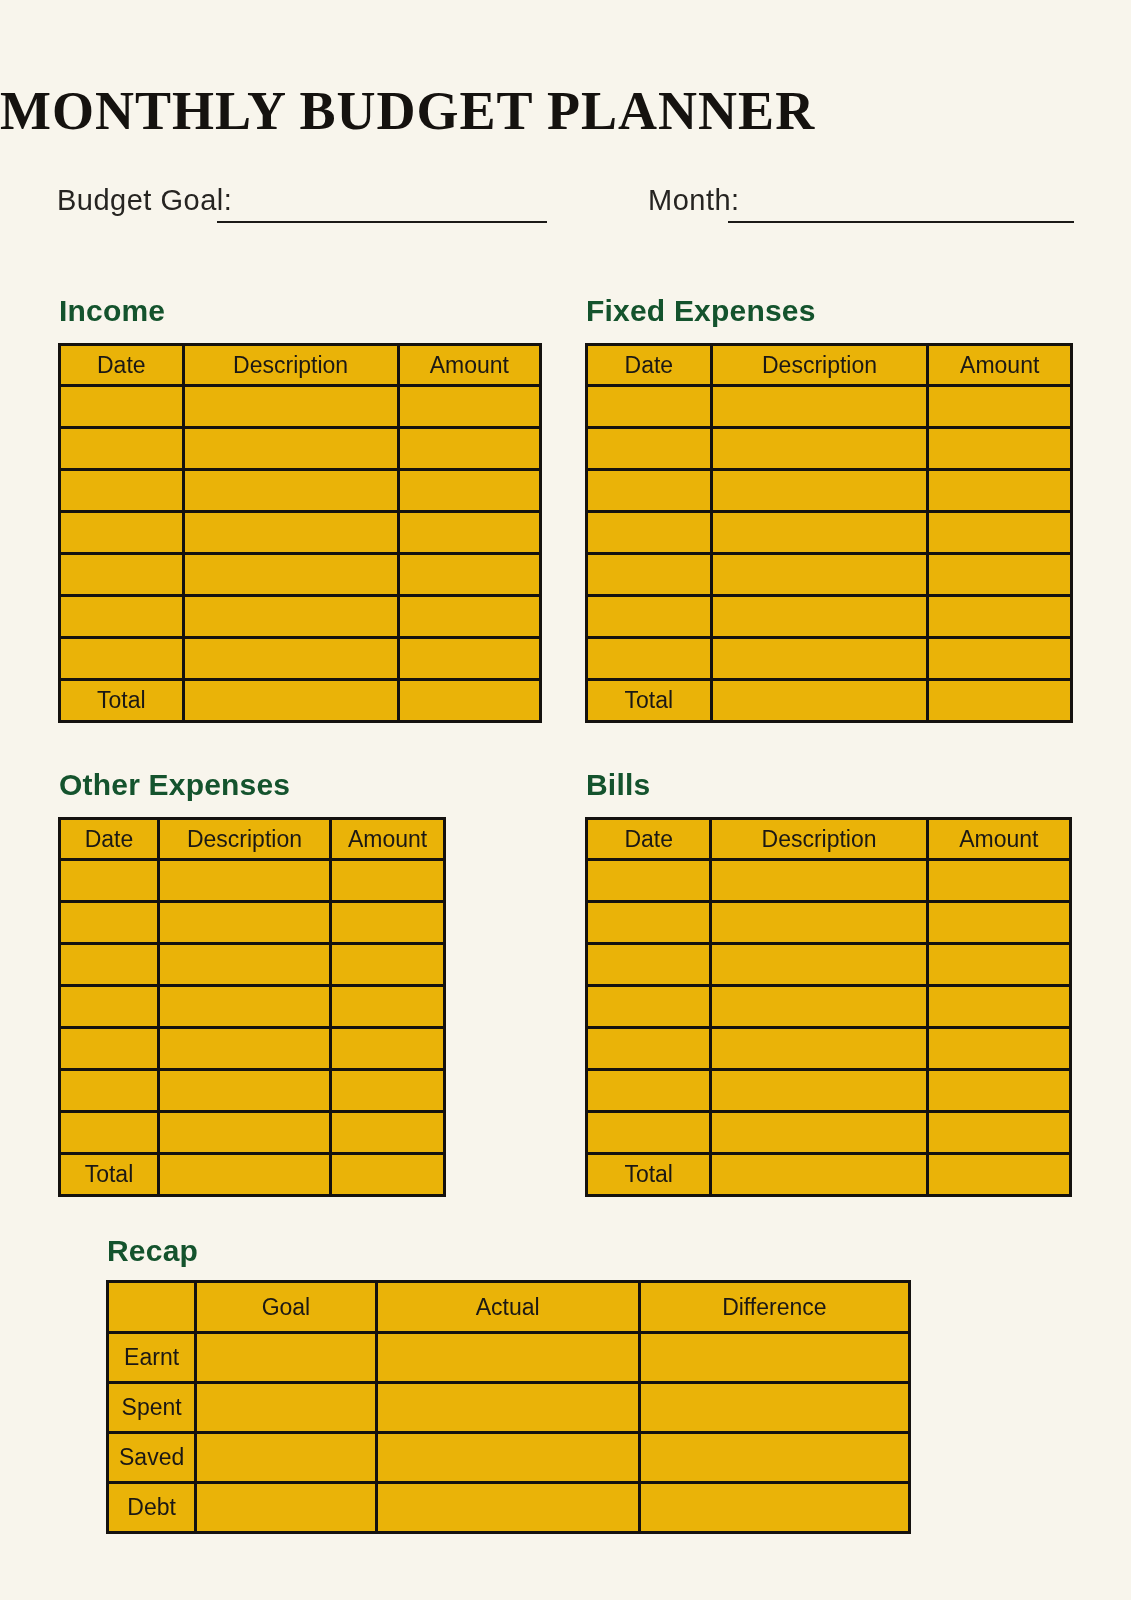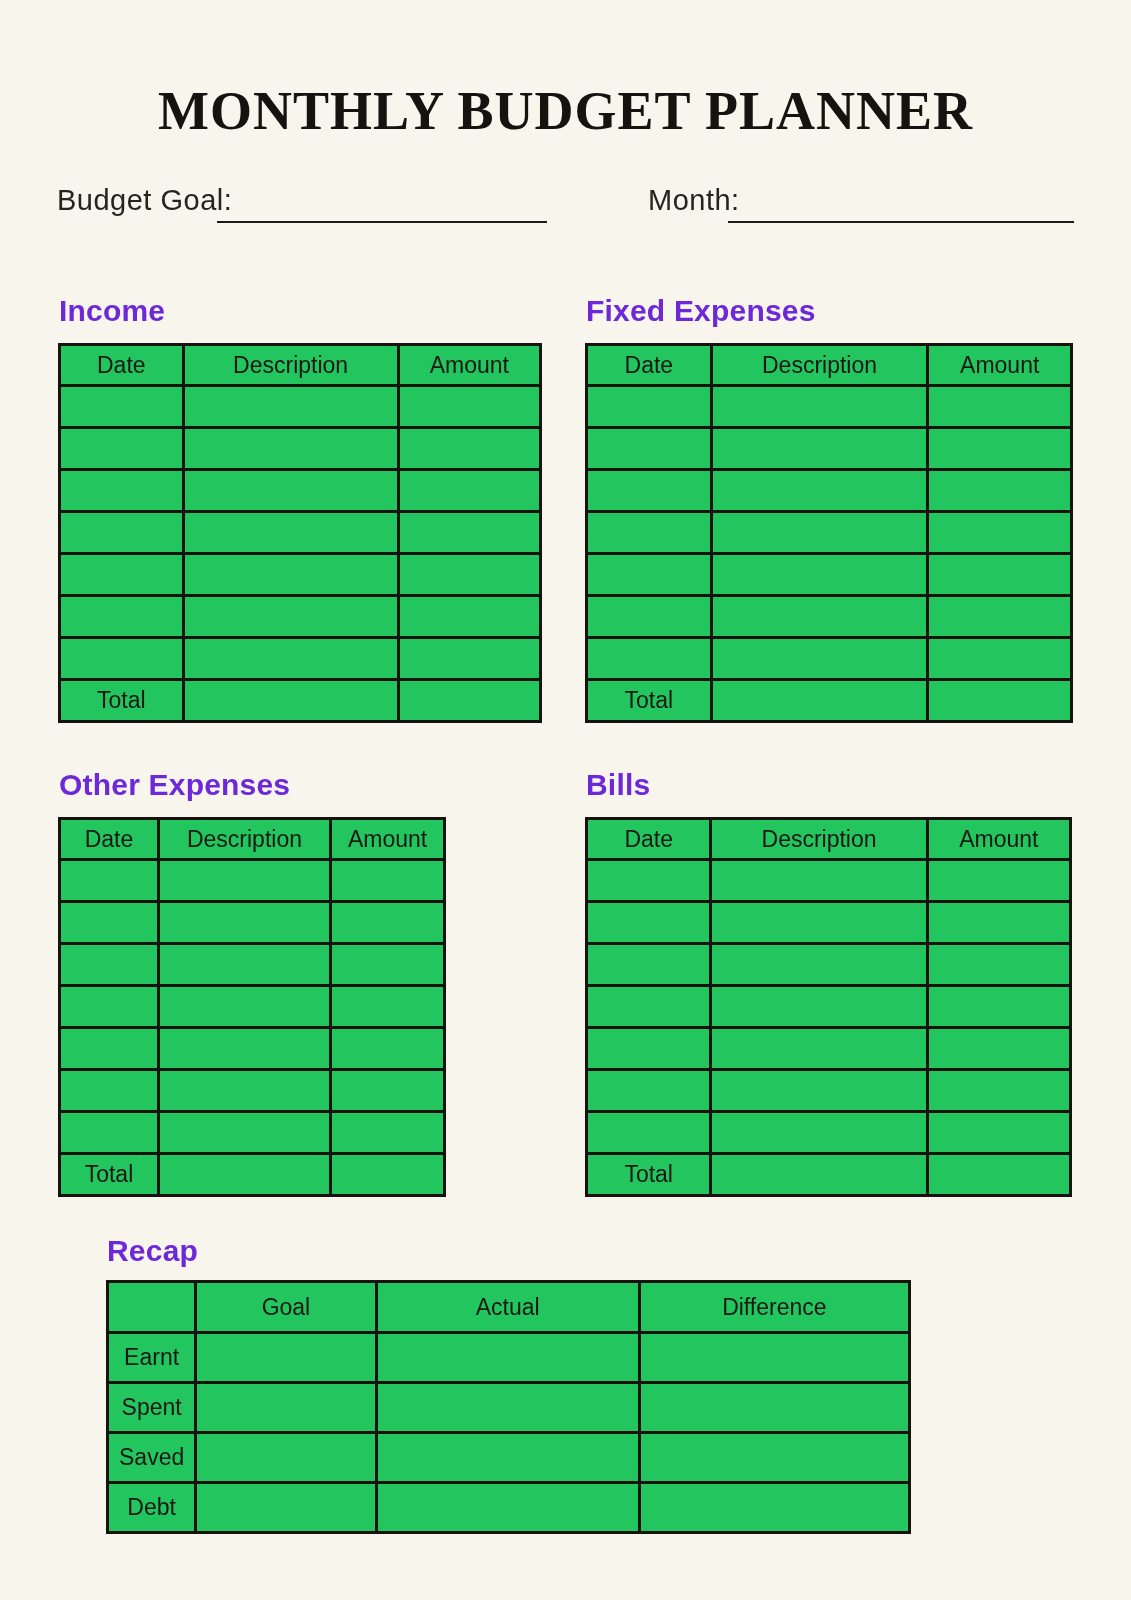--- a/index.html
+++ b/index.html
@@ -13,21 +13,21 @@
     color: #1B1815;
     overflow: hidden;
   }
 
   
   .title {
     position: absolute;
     left: 0; right: 0;
     top: 80px;
     margin: 0;
-    text-align: center;
+    text-align: left;
     font-family: "Liberation Serif", serif;
     font-weight: 600;
     font-size: 54px;
     letter-spacing: 1px;
     color: #15120F;
     white-space: nowrap;
   }
 
   
   .field-label {
@@ -55,31 +55,31 @@
   .sec-fixed    { left: 585px; top: 294px; width: 488px; }
   .sec-other    { left: 58px;  top: 768px; width: 388px; }
   .sec-bills    { left: 585px; top: 768px; width: 487px; }
   .sec-recap    { left: 58px;  top: 1234px; width: 805px; padding-left: 48px; }
 
   .section h2 {
     margin: 0 0 16px 1px;
     font-size: 30px;
     font-weight: 700;
     letter-spacing: 0.2px;
-    color: #6d28d9;
+    color: #14532d;
     line-height: 1.1;
   }
   .sec-recap h2 { margin-bottom: 13px; }
 
   
   table {
     width: 100%;
     border-collapse: collapse;
     table-layout: fixed;
-    background: #22c55e;
+    background: #eab308;
   }
   th, td {
     border: 3px solid #15120F;
     text-align: center;
     vertical-align: middle;
     font-size: 23px;
     font-weight: 400;
     color: #1B1815;
     padding: 0;
     overflow: hidden;

